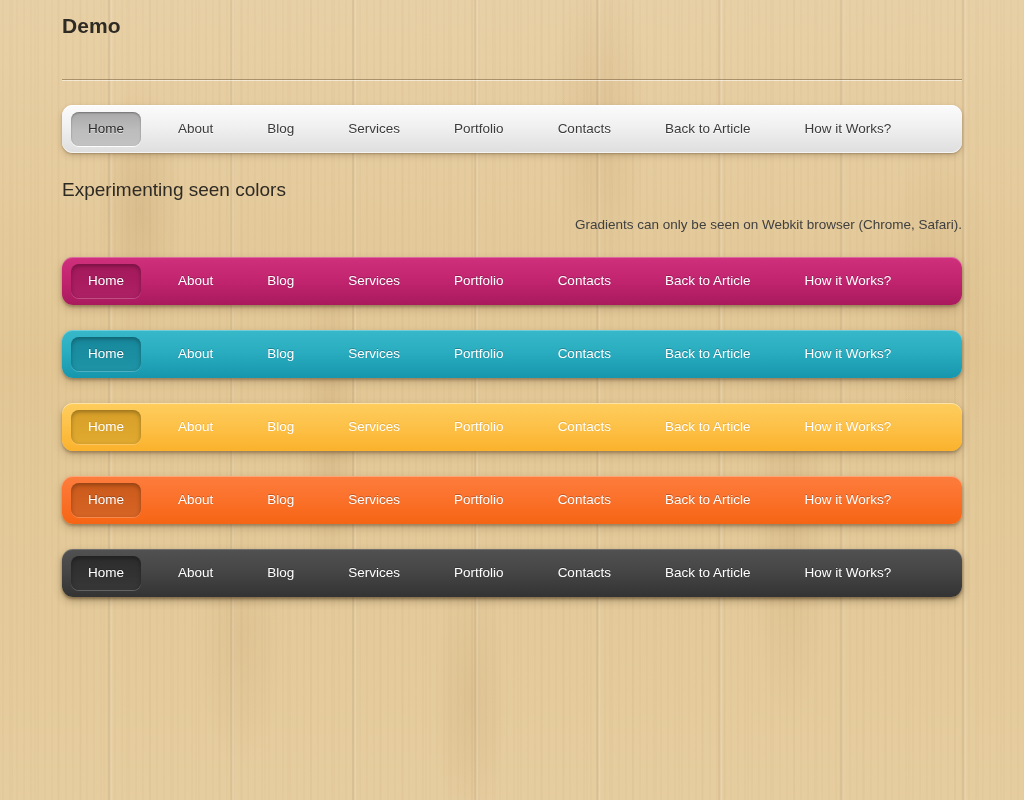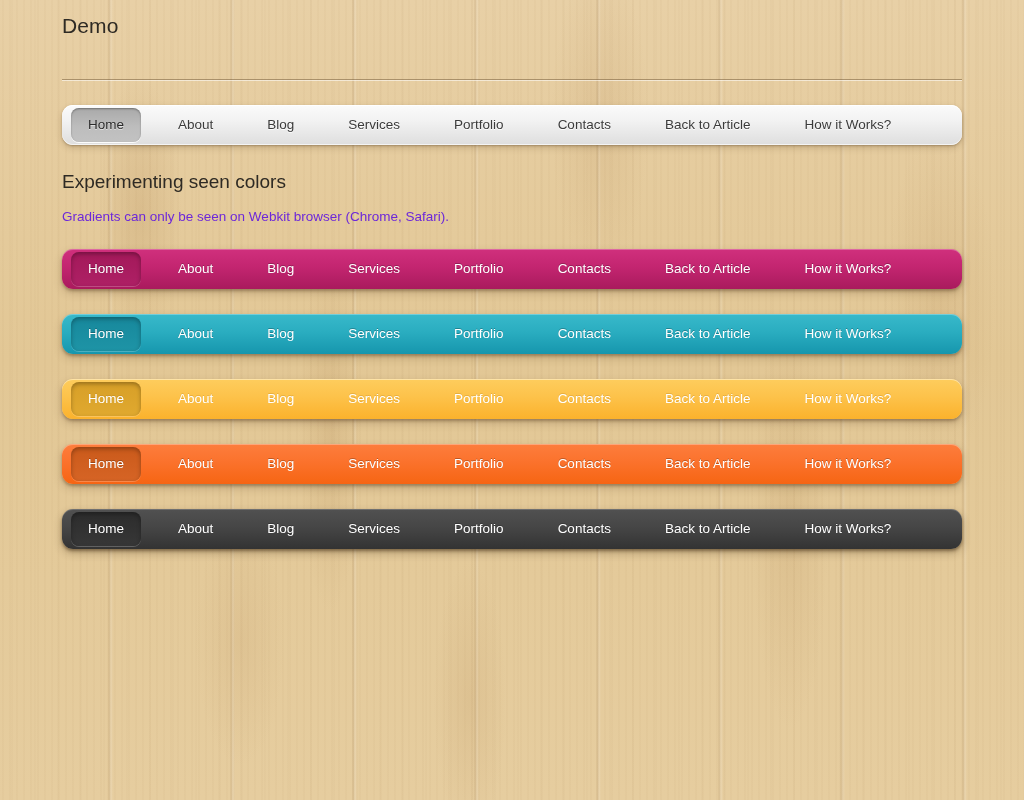--- a/index.html
+++ b/index.html
@@ -60,37 +60,37 @@
     position: relative;
     z-index: 1;
     width: 1024px;
     height: 800px;
     padding: 0 62px;
   }
 
   
   .site-title {
     font-size: 21px;
-    font-weight: normal;
+    font-weight: bold;
     color: #2e2a24;
     padding-top: 14px;
     letter-spacing: 0.1px;
   }
 
   .rule {
     margin-top: 41px;
     height: 0;
     border-top: 1px solid rgba(120,95,60,0.55);
     box-shadow: 0 1px 0 rgba(255,255,255,0.55);
   }
 
   
   .navbar {
     margin-top: 25px;
-    height: 40px;
+    height: 48px;
     border-radius: 11px;
     display: flex;
     align-items: center;
     padding: 0 9px;
     position: relative;
   }
 
   .navbar .item {
     font-size: 13.5px;
     line-height: 1;
@@ -182,22 +182,23 @@
 
   
   .section-title {
     font-size: 19px;
     font-weight: normal;
     color: #2e2a24;
     margin-top: 26px;
   }
   .section-sub {
     font-size: 13.5px;
-    color: #6d28d9;
+    color: #404040;
     margin-top: 16px;
+    text-align: right;
   }
 </style>
 </head>
 <body>
 
 <div id="wood-bg"></div>
 
 <div id="page">
 
   <h1 class="site-title">Demo</h1>

